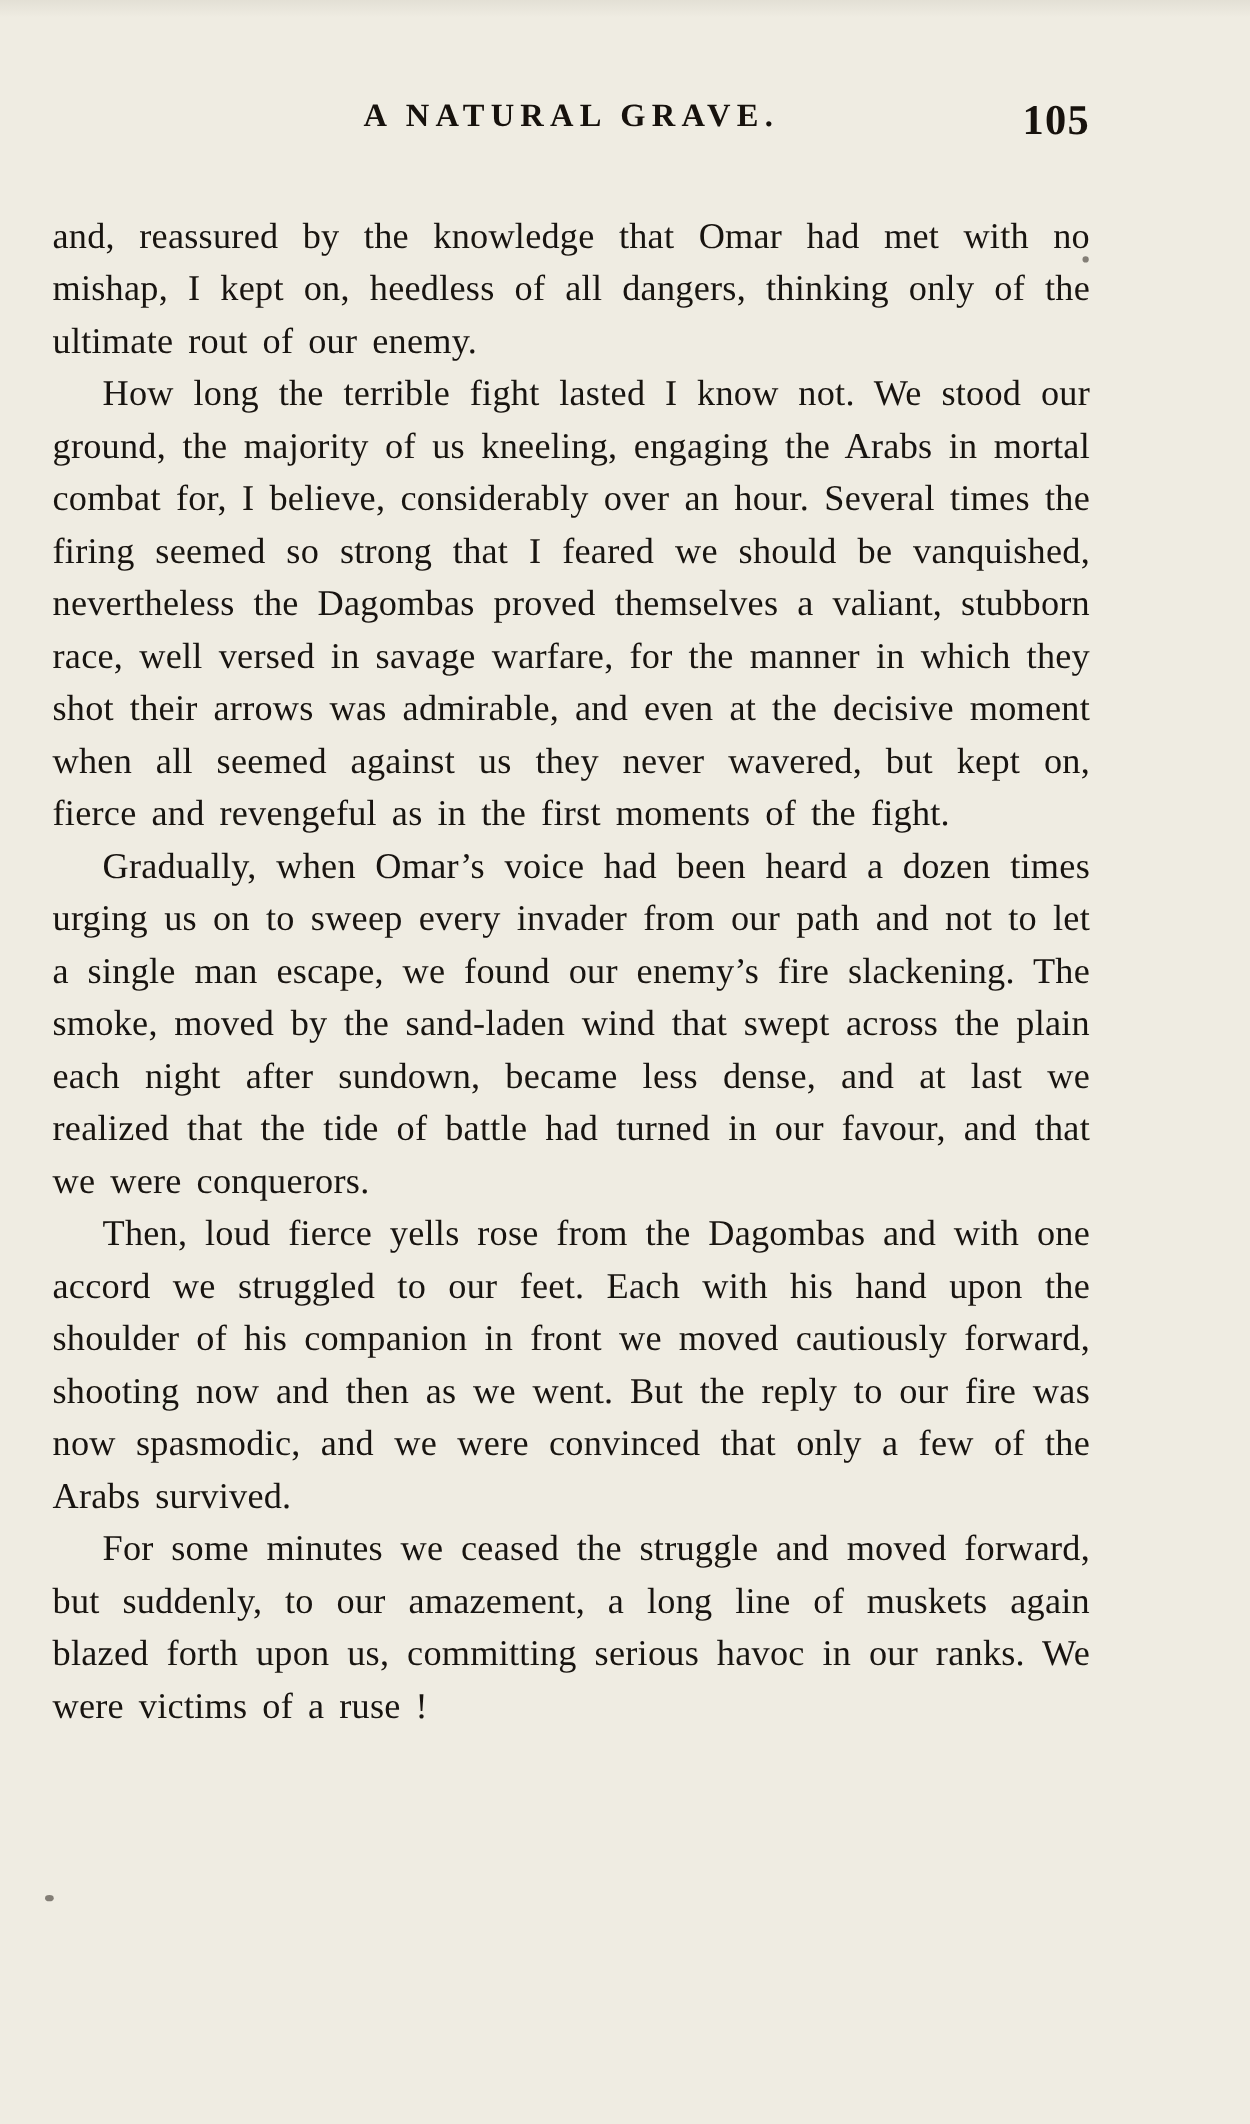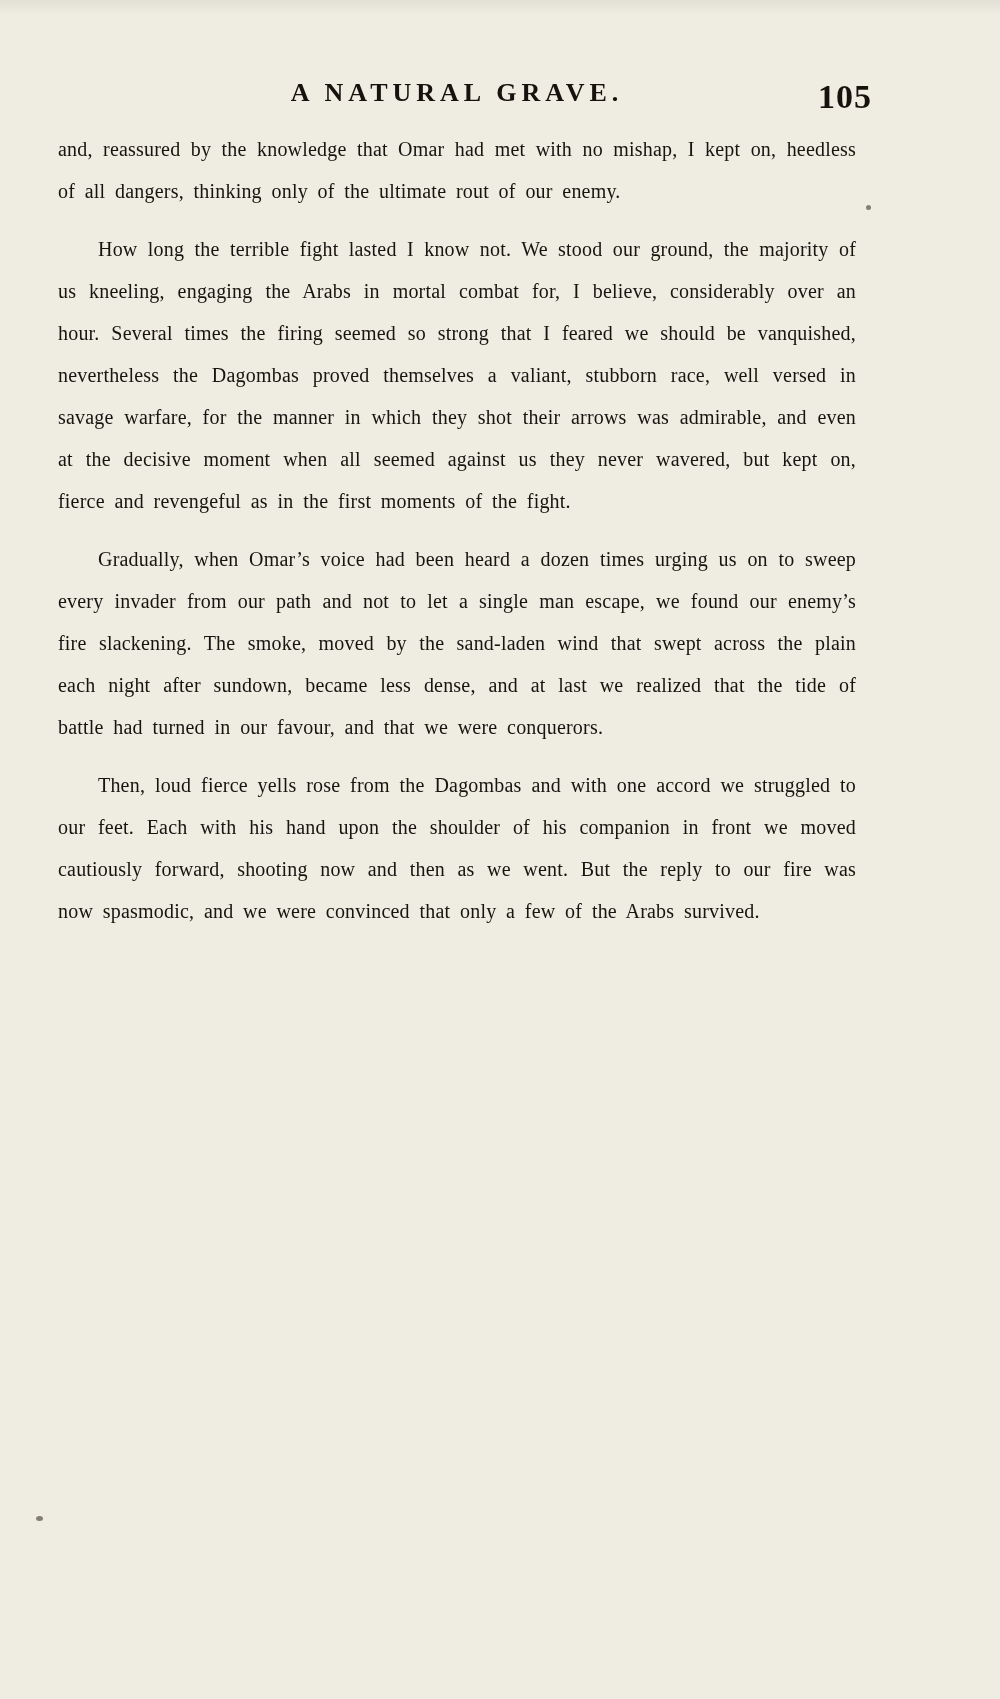--- a/index.html
+++ b/index.html
@@ -23,21 +23,21 @@
     background:
       linear-gradient(180deg, rgba(120,115,100,0.10) 0px, rgba(120,115,100,0.0) 14px),
       #efece2;
   }
   .content {
     width: 830px;
   }
   .header {
     position: relative;
     height: 34px;
-    margin-bottom: 16px;
+    margin-bottom: 56px;
   }
   .header-title {
     position: absolute;
     left: 0;
     right: 0;
     text-align: center;
     font-weight: bold;
     font-size: 26px;
     letter-spacing: 5px;
     color: #17120d;
@@ -45,22 +45,22 @@
   .header-pagenum {
     position: absolute;
     right: 0;
     top: 0;
     font-weight: bold;
     font-size: 34px;
     letter-spacing: 1px;
     color: #17120d;
   }
   .body-text p {
-    margin: 16px;
-    font-size: 20px;
+    margin: 0;
+    font-size: 29px;
     line-height: 42px;
     text-align: justify;
     word-spacing: 4.5px;
     letter-spacing: 0.2px;
   }
   .body-text p.indent {
     text-indent: 40px;
   }
   
   .speck {
@@ -81,19 +81,20 @@
     <div class="header">
       <div class="header-title">A NATURAL GRAVE.</div>
       <div class="header-pagenum">105</div>
     </div>
 
     <div class="body-text">
       <p>and, reassured by the knowledge that Omar had met with no mishap, I kept on, heedless of all dangers, thinking only of the ultimate rout of our enemy.</p>
       <p class="indent">How long the terrible fight lasted I know not.  We stood our ground, the majority of us kneeling, engaging the Arabs in mortal combat for, I believe, considerably over an hour.  Several times the firing seemed so strong that I feared we should be vanquished, nevertheless the Dagombas proved themselves a valiant, stubborn race, well versed in savage warfare, for the manner in which they shot their arrows was admirable, and even at the decisive moment when all seemed against us they never wavered, but kept on, fierce and revengeful as in the first moments of the fight.</p>
       <p class="indent">Gradually, when Omar’s voice had been heard a dozen times urging us on to sweep every invader from our path and not to let a single man escape, we found our enemy’s fire slackening.  The smoke, moved by the sand-laden wind that swept across the plain each night after sundown, became less dense, and at last we realized that the tide of battle had turned in our favour, and that we were conquerors.</p>
       <p class="indent">Then, loud fierce yells rose from the Dagombas and with one accord we struggled to our feet.  Each with his hand upon the shoulder of his companion in front we moved cautiously forward, shooting now and then as we went.  But the reply to our fire was now spasmodic, and we were convinced that only a few of the Arabs survived.</p>
+      <p class="indent">For some minutes we ceased the struggle and moved forward, but suddenly, to our amazement, a long line of muskets again blazed forth upon us, committing serious havoc in our ranks.   We were victims of a ruse !</p>
     </div>
 
   </div>
 
   <div class="speck speck-1"></div>
   <div class="speck speck-2"></div>
 </div>
 
 </body></html>

